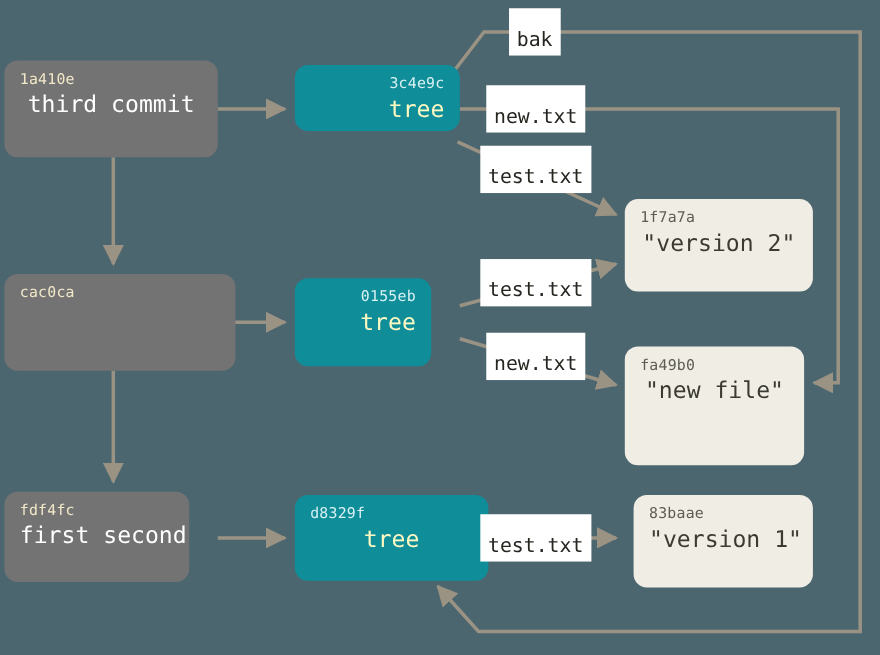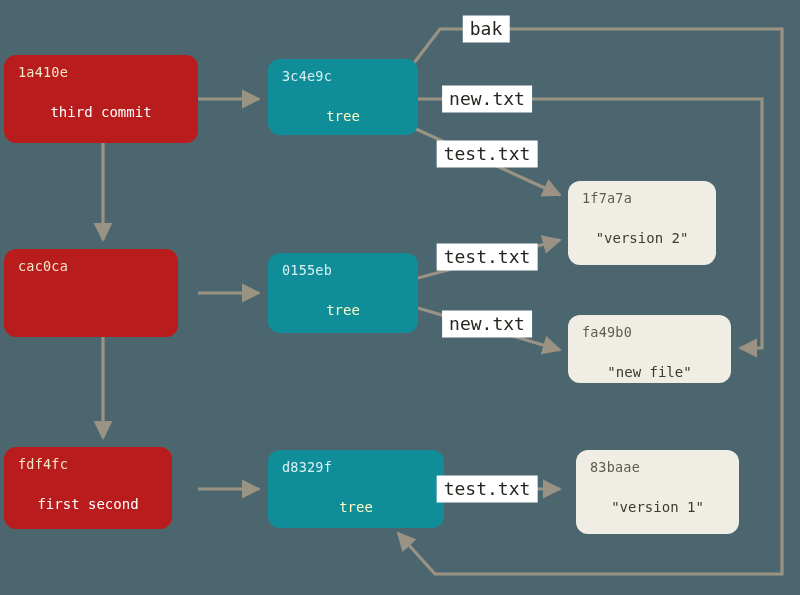--- a/index.html
+++ b/index.html
@@ -31,28 +31,28 @@
     flex-direction: column;
     align-items: stretch;
   }
   .node .hash {
     font-size: 13.5px;
     line-height: 16px;
     letter-spacing: 0.2px;
     text-align: left;
   }
   .node .label {
-    font-size: 14px;
+    font-size: 21px;
     line-height: 26px;
     text-align: center;
-    margin-top: 19px;
+    margin-top: 2px;
     white-space: pre;
   }
   .node.commit {
-    background: #b91c1c;
+    background: #737373;
   }
   .node.commit .hash { color: #f2e8c8; }
   .node.commit .label { color: #ffffff; }
 
   .node.tree {
     background: #0f8e99;
   }
   .node.tree .hash { color: #d9f1f3; }
   .node.tree .label { color: #fef9c3; }
 
@@ -61,21 +61,21 @@
   }
   .node.blob .hash { color: #5c5c52; }
   .node.blob .label { color: #3b3b34; }
 
   .edge-label {
     position: absolute;
     background: #ffffff;
     color: #262621;
     font-size: 18px;
     line-height: 22px;
-    padding: 2px 7px 3px 7px;
+    padding: 18px 7px 3px 7px;
     white-space: pre;
     transform: translate(-50%, -50%);
     letter-spacing: 0px;
   }
 </style>
 </head>
 <body>
 
 <div id="canvas">
 
@@ -108,50 +108,50 @@
 
       <path d="M 418 489 L 560 489" marker-end="url(#arrow)"></path>
     </g>
   </svg>
 
   <div class="node commit" style="left:4px; top:55px; width:194px; height:88px;">
     <div class="hash">1a410e</div>
     <div class="label">third commit</div>
   </div>
 
-  <div class="node commit" style="left:4px; top:249px; width:174px; height:88px;">
+  <div class="node commit" style="left:4px; top:249px; width:210px; height:88px;">
     <div class="hash">cac0ca</div>
   </div>
 
   <div class="node commit" style="left:4px; top:447px; width:168px; height:82px;">
     <div class="hash">fdf4fc</div>
     <div class="label">first second</div>
   </div>
 
-  <div class="node tree" style="left:268px; top:59px; width:150px; height:76px;">
+  <div class="node tree" style="left:268px; top:59px; width:150px; height:60px;align-items:flex-end;">
     <div class="hash">3c4e9c</div>
     <div class="label">tree</div>
   </div>
 
-  <div class="node tree" style="left:268px; top:253px; width:150px; height:80px;">
+  <div class="node tree" style="left:268px; top:253px; width:124px; height:80px;align-items:flex-end;">
     <div class="hash">0155eb</div>
     <div class="label">tree</div>
   </div>
 
   <div class="node tree" style="left:268px; top:450px; width:176px; height:78px;">
     <div class="hash">d8329f</div>
     <div class="label">tree</div>
   </div>
 
-  <div class="node blob" style="left:568px; top:181px; width:148px; height:84px;">
+  <div class="node blob" style="left:568px; top:181px; width:171px; height:84px;">
     <div class="hash">1f7a7a</div>
     <div class="label">"version 2"</div>
   </div>
 
-  <div class="node blob" style="left:568px; top:315px; width:163px; height:68px;">
+  <div class="node blob" style="left:568px; top:315px; width:163px; height:108px;">
     <div class="hash">fa49b0</div>
     <div class="label">"new file"</div>
   </div>
 
   <div class="node blob" style="left:576px; top:450px; width:163px; height:84px;">
     <div class="hash">83baae</div>
     <div class="label">"version 1"</div>
   </div>
 
   <div class="edge-label" style="left:486px; top:29px;">bak</div>

